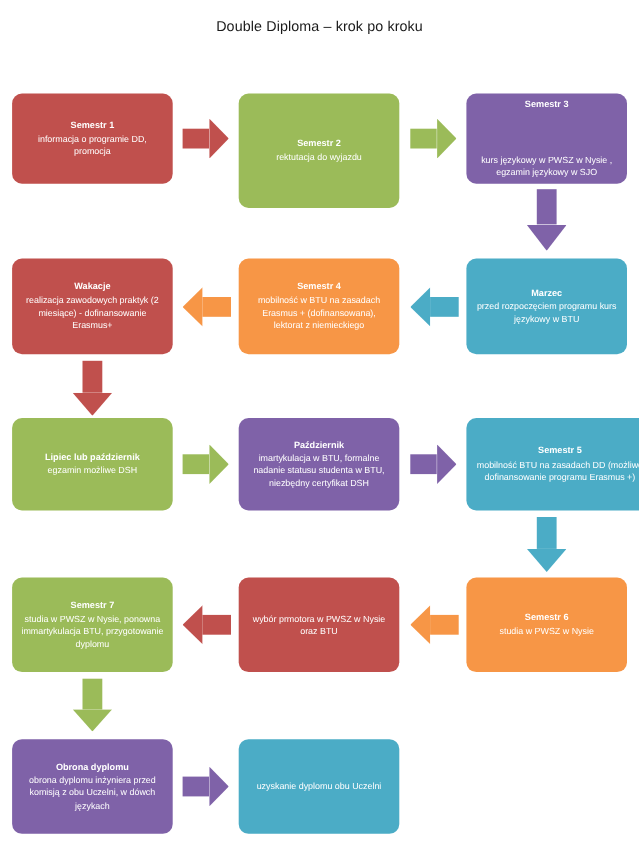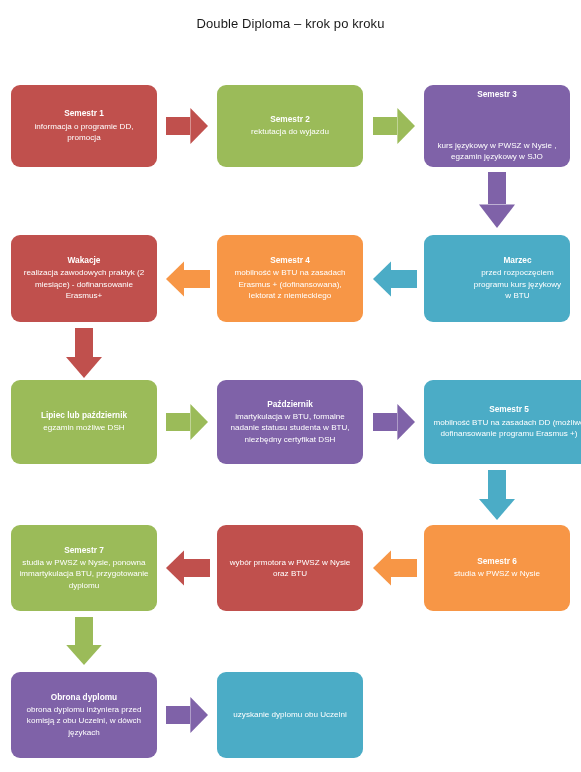--- a/index.html
+++ b/index.html
@@ -118,21 +118,21 @@
 <div class="node c-red" style="left:11px; top:85px; width:146px; height:82px;">
   <div class="n-title">Semestr 1</div>
   <div class="n-body">informacja o programie DD, promocja</div>
 </div>
 
 <div class="arrow right a-red" style="left:166px; top:108px; width:42px; height:36px;">
   <div class="shaft"></div>
   <div class="head"></div>
 </div>
 
-<div class="node c-green" style="left:217px; top:85px; width:146px; height:82px;">
+<div class="node c-green" style="left:217px; top:85px; width:146px; height:104px;">
   <div class="n-title">Semestr 2</div>
   <div class="n-body">rektutacja do wyjazdu</div>
 </div>
 
 <div class="arrow right a-green" style="left:373px; top:108px; width:42px; height:36px;">
   <div class="shaft"></div>
   <div class="head"></div>
 </div>
 
 <div class="node c-purple" style="left:424px; top:85px; width:146px; height:82px;gap:38px;">
@@ -158,21 +158,21 @@
 <div class="node c-orange" style="left:217px; top:235px; width:146px; height:87px;">
   <div class="n-title">Semestr  4</div>
   <div class="n-body">mobilność w BTU na zasadach Erasmus + (dofinansowana), lektorat z niemieckiego</div>
 </div>
 
 <div class="arrow left a-teal" style="left:373px; top:261px; width:44px; height:36px;">
   <div class="shaft"></div>
   <div class="head"></div>
 </div>
 
-<div class="node c-teal" style="left:424px; top:235px; width:146px; height:87px;padding-left:48px;">
+<div class="node c-teal" style="left:424px; top:235px; width:146px; height:87px;">
   <div class="n-title">Marzec</div>
   <div class="n-body">przed rozpoczęciem programu kurs językowy w BTU</div>
 </div>
 
 <div class="arrow down a-red" style="left:66px; top:328px; width:36px; height:50px;">
   <div class="shaft"></div>
   <div class="head"></div>
 </div>
 
 <div class="node c-green" style="left:11px; top:380px; width:146px; height:84px;">

